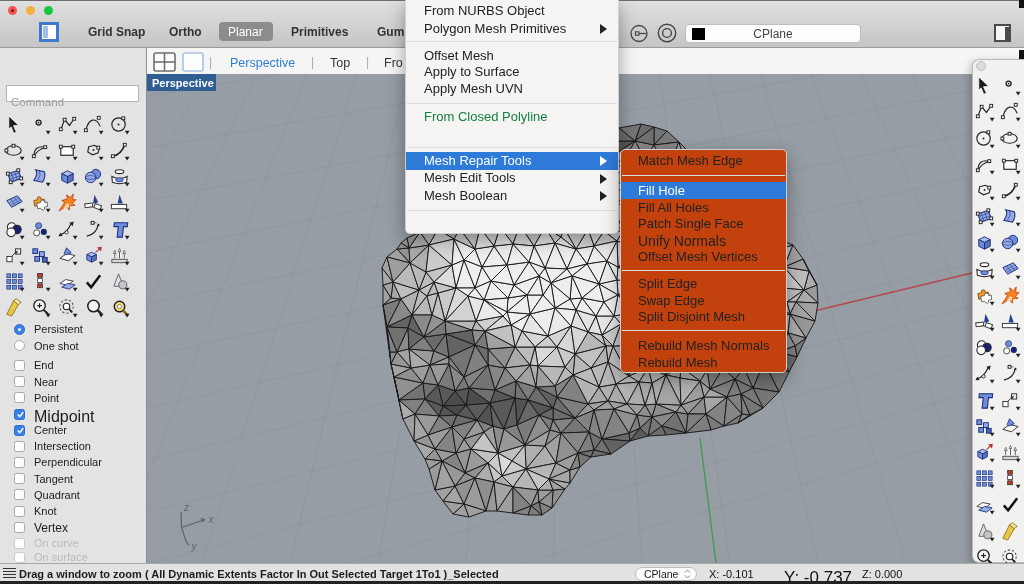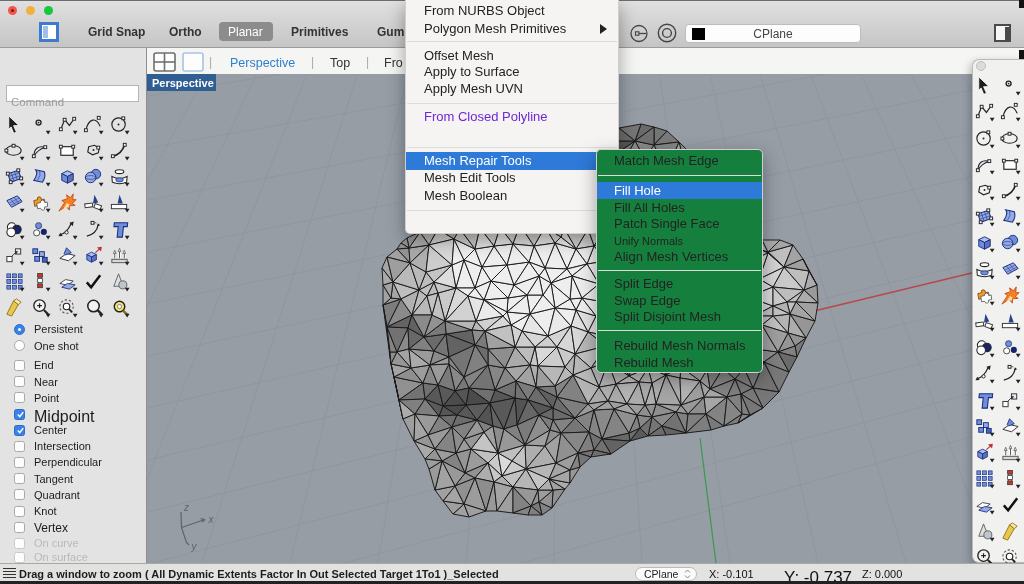--- a/index.html
+++ b/index.html
@@ -1264,46 +1264,46 @@
     <div style="position:absolute;left:18px;top:3.0px;font-size:13px;line-height:16px;color:#222;white-space:nowrap">From NURBS Object</div>
     <div style="position:absolute;left:18px;top:20.7px;font-size:13px;line-height:16px;color:#222;white-space:nowrap">Polygon Mesh Primitives</div>
     <svg style="position:absolute;right:11px;top:24.0px" width="7" height="10" viewBox="0 0 7 10">
       <path d="M0 0 L7 5 L0 10 Z" fill="#222"></path>
     </svg>
     <div style="position:absolute;left:1px;right:1px;top:41.3px;height:1px;background:#dcdcdc"></div>
     <div style="position:absolute;left:18px;top:47.5px;font-size:13px;line-height:16px;color:#222;white-space:nowrap">Offset Mesh</div>
     <div style="position:absolute;left:18px;top:64.3px;font-size:13px;line-height:16px;color:#222;white-space:nowrap">Apply to Surface</div>
     <div style="position:absolute;left:18px;top:81.0px;font-size:13px;line-height:16px;color:#222;white-space:nowrap">Apply Mesh UVN</div>
     <div style="position:absolute;left:1px;right:1px;top:102.6px;height:1px;background:#dcdcdc"></div>
-    <div style="position:absolute;left:18px;top:108.6px;font-size:13px;line-height:16px;color:#6d28d9;white-space:nowrap">From Closed Polyline</div>
+    <div style="position:absolute;left:18px;top:108.6px;font-size:13px;line-height:16px;color:#15803d;white-space:nowrap">From Closed Polyline</div>
     <div style="position:absolute;left:1px;right:1px;top:147.3px;height:1px;background:#dcdcdc"></div>
     <div style="position:absolute;left:0;right:0;top:152.1px;height:17.5px;background:#2e7ad8"></div>
     <div style="position:absolute;left:18px;top:152.8px;font-size:13px;line-height:16px;color:#fff;white-space:nowrap">Mesh Repair Tools</div>
     <svg style="position:absolute;right:11px;top:156.1px" width="7" height="10" viewBox="0 0 7 10">
       <path d="M0 0 L7 5 L0 10 Z" fill="#fff"></path>
     </svg>
     <div style="position:absolute;left:18px;top:170.3px;font-size:13px;line-height:16px;color:#222;white-space:nowrap">Mesh Edit Tools</div>
     <svg style="position:absolute;right:11px;top:173.6px" width="7" height="10" viewBox="0 0 7 10">
       <path d="M0 0 L7 5 L0 10 Z" fill="#222"></path>
     </svg>
     <div style="position:absolute;left:18px;top:187.8px;font-size:13px;line-height:16px;color:#222;white-space:nowrap">Mesh Boolean</div>
     <svg style="position:absolute;right:11px;top:191.1px" width="7" height="10" viewBox="0 0 7 10">
       <path d="M0 0 L7 5 L0 10 Z" fill="#222"></path>
     </svg>
     <div style="position:absolute;left:1px;right:1px;top:209.8px;height:1px;background:#dcdcdc"></div>
   </div>
-<div class="abs" style="left:596px;top:148.5px;width:167px;height:224.5px;background:#15803d;border-radius:5px;border:1px solid #cfcfcf;box-shadow:0 6px 18px rgba(0,0,0,0.35)">
+<div class="abs" style="left:620px;top:148.5px;width:167px;height:224.5px;background:#c2410c;border-radius:5px;border:1px solid #cfcfcf;box-shadow:0 6px 18px rgba(0,0,0,0.35)">
     <div style="position:absolute;left:17px;top:3.5px;font-size:13px;line-height:16px;color:#222;white-space:nowrap">Match Mesh Edge</div>
     <div style="position:absolute;left:1px;right:1px;top:25.8px;height:1px;background:#dcdcdc"></div>
     <div style="position:absolute;left:0;right:0;top:32.3px;height:17.5px;background:#2e7ad8"></div>
     <div style="position:absolute;left:17px;top:33.0px;font-size:13px;line-height:16px;color:#fff;white-space:nowrap">Fill Hole</div>
     <div style="position:absolute;left:17px;top:50.0px;font-size:13px;line-height:16px;color:#222;white-space:nowrap">Fill All Holes</div>
     <div style="position:absolute;left:17px;top:66.5px;font-size:13px;line-height:16px;color:#222;white-space:nowrap">Patch Single Face</div>
-    <div style="position:absolute;left:17px;top:83.0px;font-size:11px;line-height:16px;color:#222;white-space:nowrap">Unify Normals</div>
-    <div style="position:absolute;left:17px;top:99.5px;font-size:13px;line-height:16px;color:#222;white-space:nowrap">Align Mesh Vertices</div>
+    <div style="position:absolute;left:17px;top:83.0px;font-size:14px;line-height:16px;color:#222;white-space:nowrap">Unify Normals</div>
+    <div style="position:absolute;left:17px;top:99.5px;font-size:13px;line-height:16px;color:#222;white-space:nowrap">Offset Mesh Vertices</div>
     <div style="position:absolute;left:1px;right:1px;top:120.8px;height:1px;background:#dcdcdc"></div>
     <div style="position:absolute;left:17px;top:126.0px;font-size:13px;line-height:16px;color:#222;white-space:nowrap">Split Edge</div>
     <div style="position:absolute;left:17px;top:143.0px;font-size:13px;line-height:16px;color:#222;white-space:nowrap">Swap Edge</div>
     <div style="position:absolute;left:17px;top:159.5px;font-size:13px;line-height:16px;color:#222;white-space:nowrap">Split Disjoint Mesh</div>
     <div style="position:absolute;left:1px;right:1px;top:180.8px;height:1px;background:#dcdcdc"></div>
     <div style="position:absolute;left:17px;top:188.0px;font-size:13px;line-height:16px;color:#222;white-space:nowrap">Rebuild Mesh Normals</div>
     <div style="position:absolute;left:17px;top:205.0px;font-size:13px;line-height:16px;color:#222;white-space:nowrap">Rebuild Mesh</div>
   </div>
 
 </body></html>

